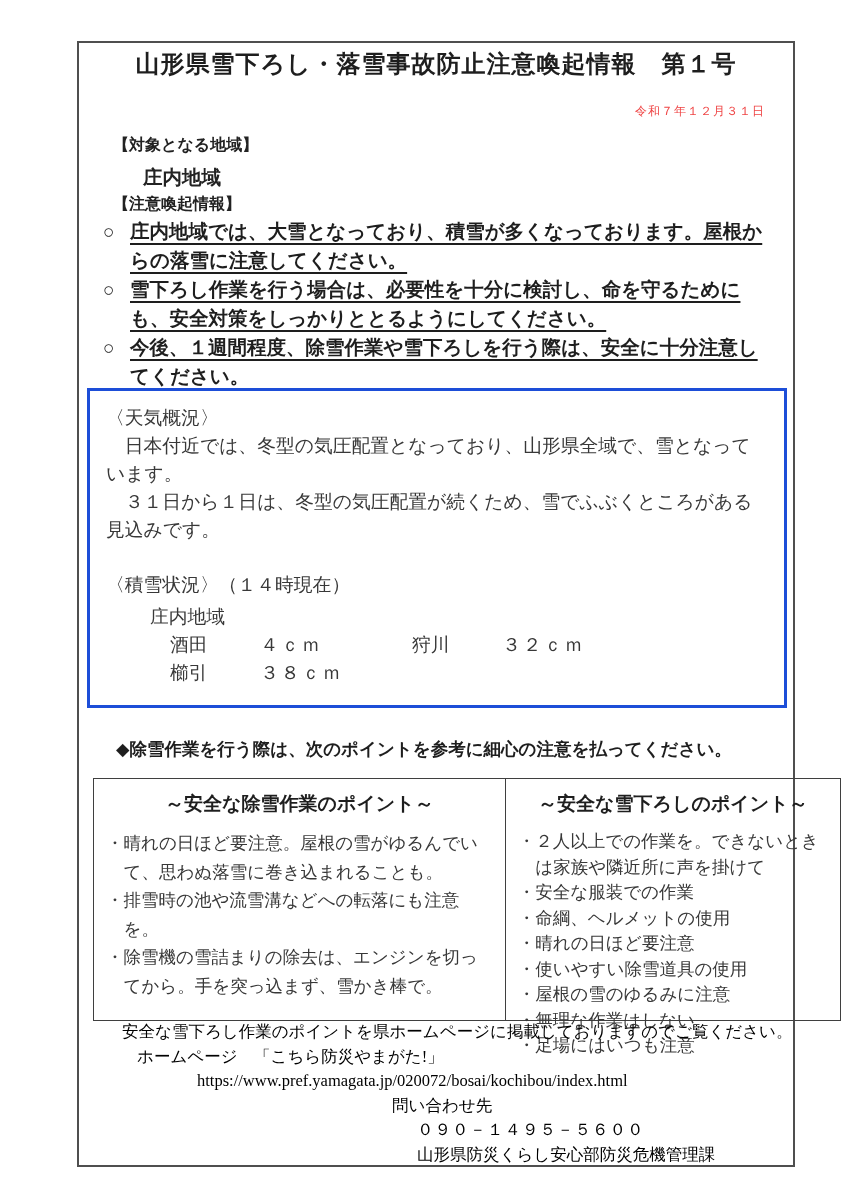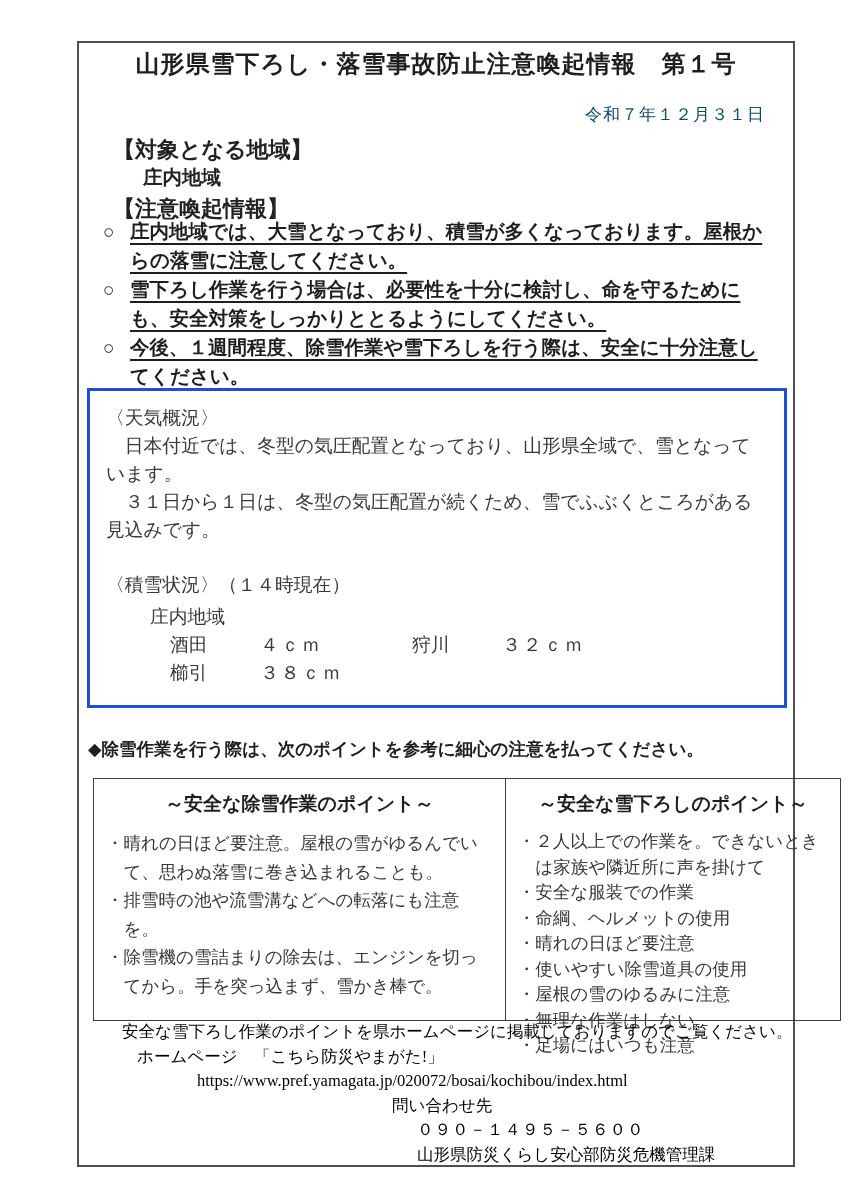--- a/index.html
+++ b/index.html
@@ -10,26 +10,26 @@
   .sheet{
     position:absolute;left:77px;top:41px;width:714px;height:1122px;
     border:2px solid #4f4f4f;background:#ffffff;
   }
   .title{
     position:absolute;top:5px;left:0;right:0;text-align:center;
     font-family:"Liberation Sans","DejaVu Sans",sans-serif;
     font-weight:bold;font-size:24px;letter-spacing:1px;color:#1e1e1e;
   }
   .date{
-    position:absolute;top:60px;right:28px;font-size:17px;letter-spacing:1px;color:#0c4a6e;
+    position:absolute;top:60px;right:28px;font-size:12px;letter-spacing:1px;color:#ef4444;
   }
   .sec-heading{
     position:absolute;left:34px;
     font-family:"Liberation Sans","DejaVu Sans",sans-serif;
-    font-weight:bold;font-size:22px;color:#222;
+    font-weight:bold;font-size:16px;color:#222;
   }
   .h-target{top:92px;}
   .h-warn{top:151px;}
   .region-value{
     position:absolute;left:64px;top:121px;
     font-family:"Liberation Sans","DejaVu Sans",sans-serif;
     font-weight:bold;font-size:19.5px;color:#222;
   }
   .bullets{position:absolute;left:24px;top:174px;width:672px;}
   .bullet{display:flex;align-items:flex-start;}
@@ -48,21 +48,21 @@
     font-size:18.8px;line-height:28px;color:#383838;
   }
   .wb-heading{font-size:18.8px;}
   .wb-para{margin:0;text-indent:1em;}
   .snow-heading{margin-top:27px;}
   .snow-region{margin-left:44px;margin-top:4px;}
   .snow-row{margin-left:64px;margin-top:0;}
   .st-name{display:inline-block;width:90px;}
   .st-val{display:inline-block;width:152px;letter-spacing:2px;}
   .points-note{
-    position:absolute;left:9px;top:694px;
+    position:absolute;left:37px;top:694px;
     font-family:"Liberation Sans","DejaVu Sans",sans-serif;
     font-weight:bold;font-size:17.5px;color:#1e1e1e;
   }
   .points-table{
     position:absolute;left:14px;top:735px;width:748px;height:243px;
     border:1.5px solid #3f3f3f;display:flex;box-sizing:border-box;
   }
   .pt-col{box-sizing:border-box;padding:10px 12px 0 12px;}
   .pt-left{width:55.2%;border-right:1.5px solid #3f3f3f;}
   .pt-right{width:44.8%;}

